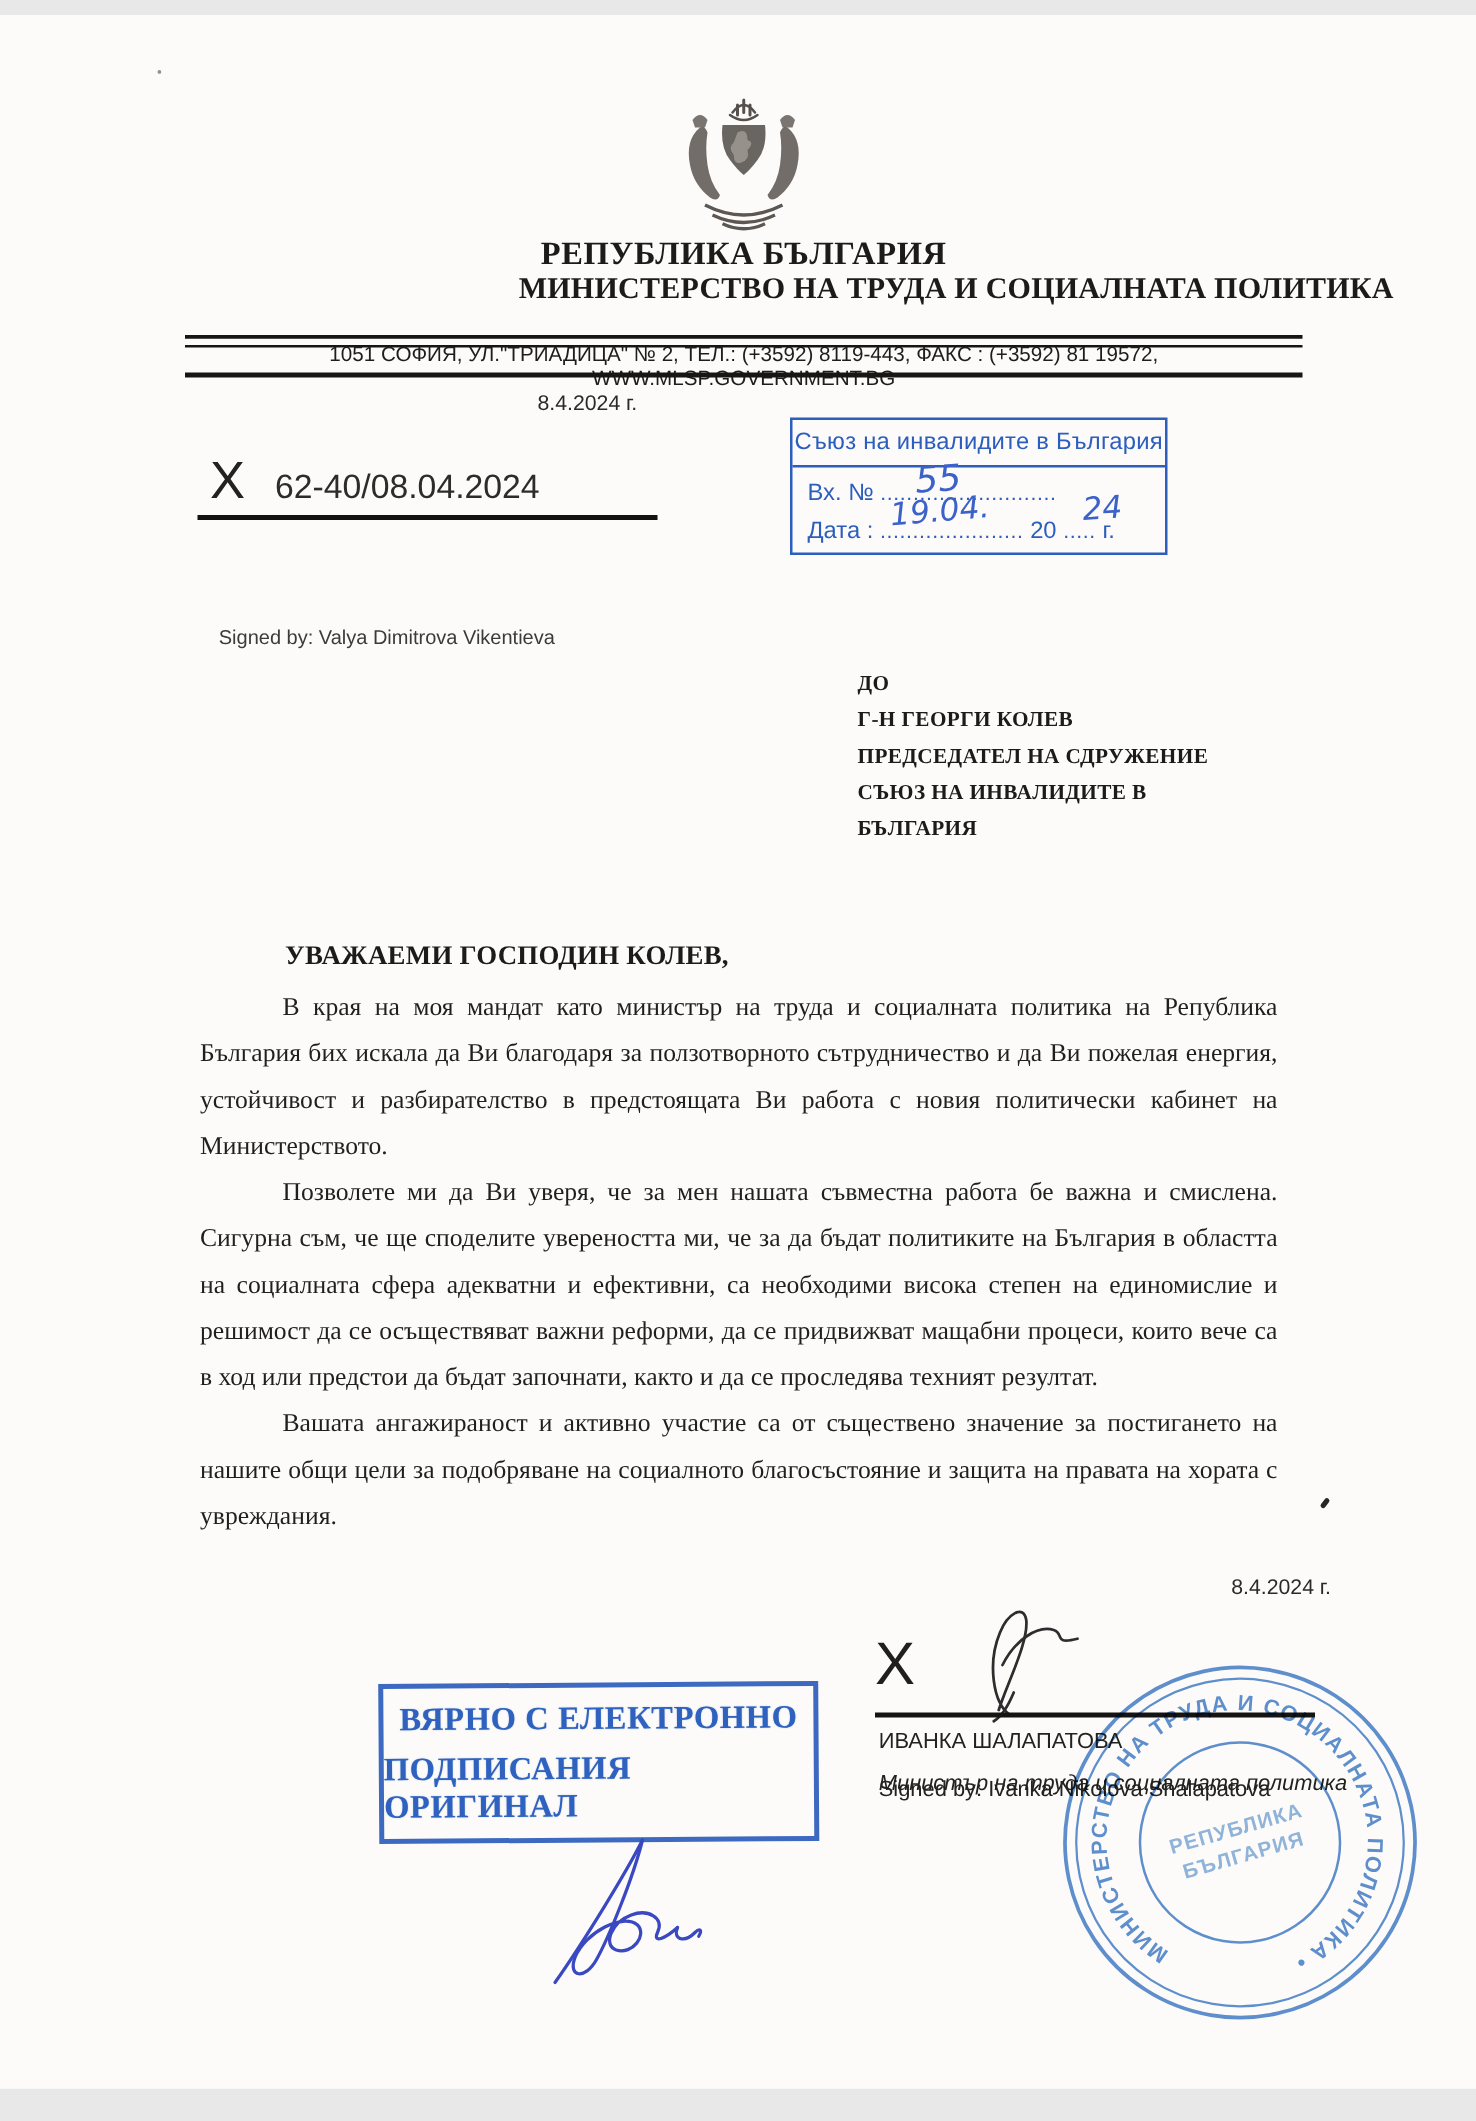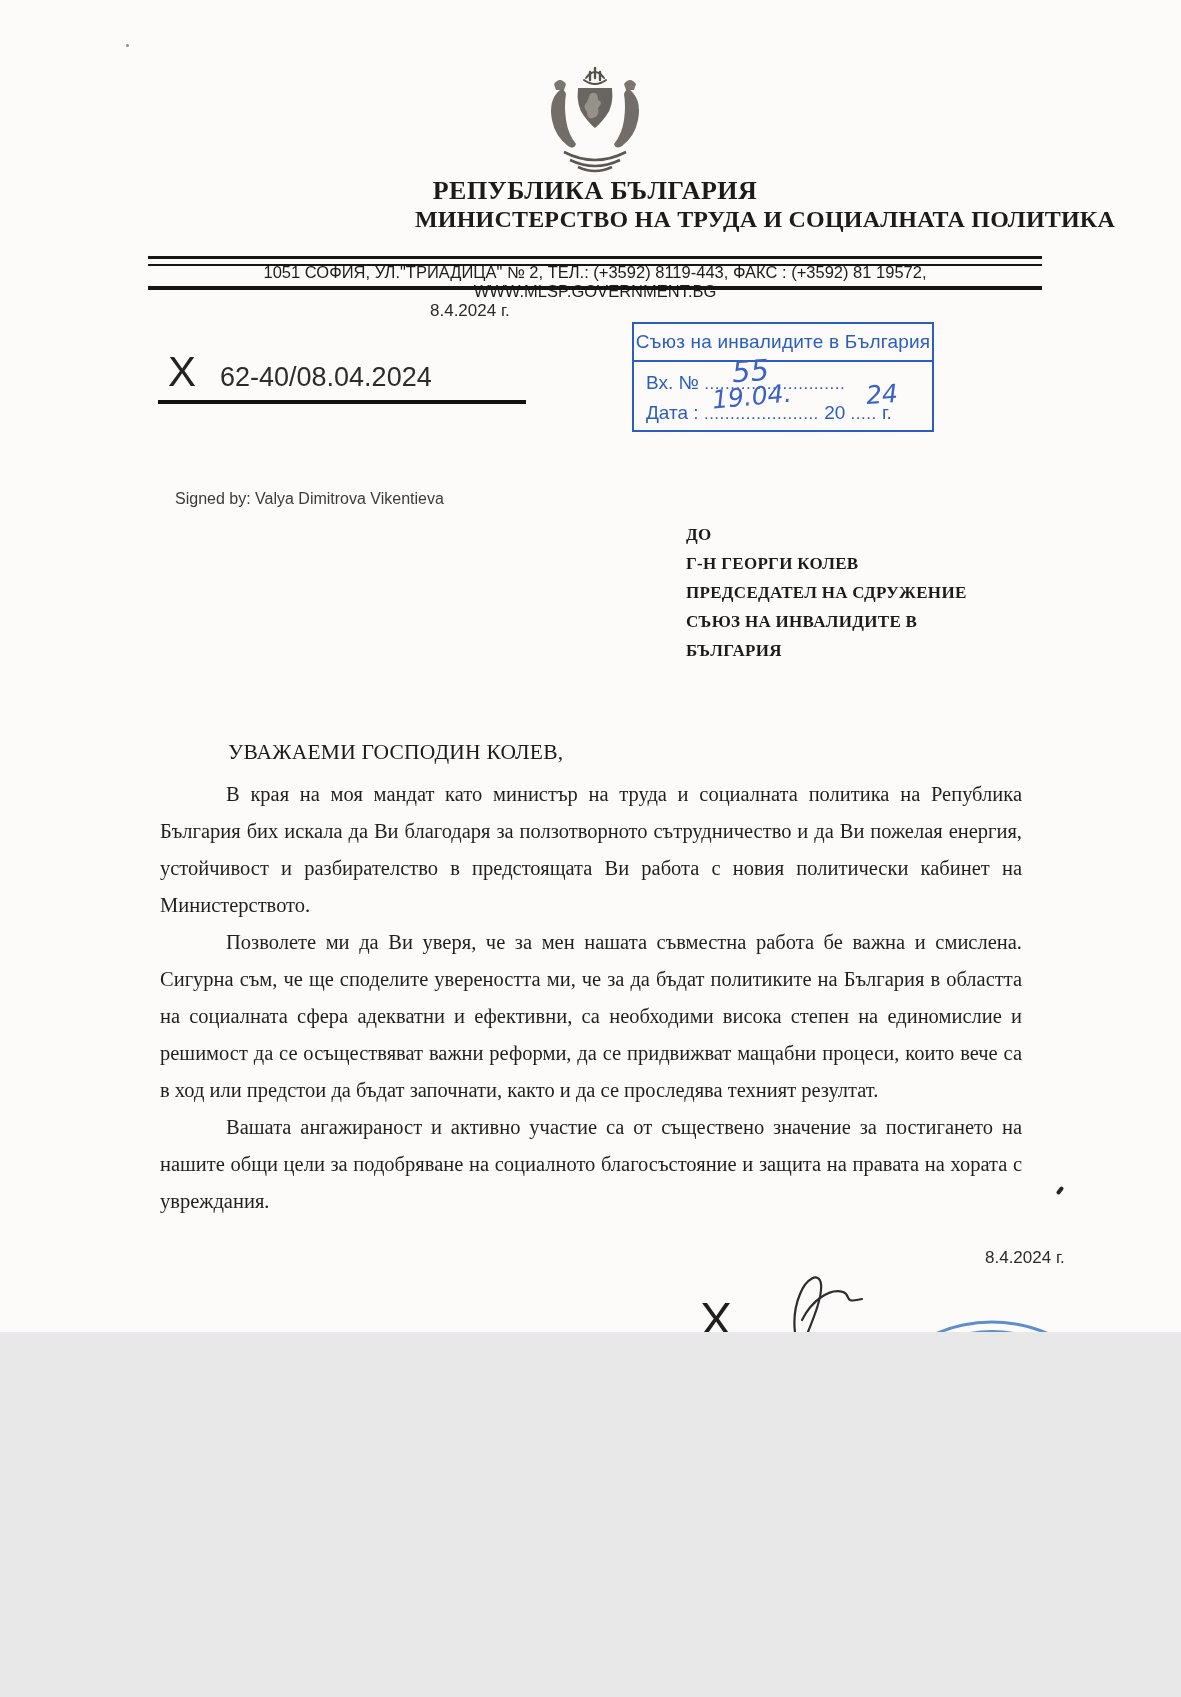--- a/index.html
+++ b/index.html
@@ -1,16 +1,16 @@
 <!DOCTYPE html>
 <html><head>
 <meta charset="utf-8">
 <style>
   html,body{margin:0;padding:0;background:#e8e8e8;}
-  .page{position:relative;width:1181px;height:1332px;margin:0 auto;background:#fcfbf9;
+  .page{position:relative;width:1181px;height:1659px;margin:12px auto;background:#fcfbf9;
         font-family:"Liberation Serif",serif;color:#1c1b19;overflow:hidden;}
   .abs{position:absolute;}
 
   
   .hdr-center{left:75px;width:1040px;text-align:center;}
   .republic{top:176px;font-size:26px;font-weight:bold;letter-spacing:.5px;}
   .ministry{top:206px;font-size:24px;font-weight:bold;letter-spacing:.2px;text-align:right;}
   .certified{top:233px;font-size:18px;font-style:italic;letter-spacing:.2px;}
   .rule1{left:148px;top:256px;width:894px;height:5px;border-top:3px solid #161616;border-bottom:2px solid #161616;}
   .address{left:148px;top:263px;width:894px;text-align:center;font-family:"Liberation Sans",sans-serif;
@@ -34,21 +34,21 @@
   .dots{letter-spacing:.5px;font-size:17px;}
   .hand{position:absolute;color:#3b63cd;font-family:"DejaVu Sans",sans-serif;font-style:italic;}
   .hand-55{left:98px;top:30px;font-size:29px;transform:rotate(-4deg);}
   .hand-date{left:78px;top:58px;font-size:25px;transform:rotate(-5deg);}
   .hand-year{left:232px;top:56px;font-size:25px;transform:rotate(-4deg);}
 
   
   .recipient{left:686px;top:520px;font-size:17px;font-weight:bold;line-height:29px;letter-spacing:.3px;}
 
   
-  .salutation{left:228px;top:740px;font-size:21.5px;font-weight:normal;letter-spacing:.2px;}
+  .salutation{left:228px;top:740px;font-size:21.5px;font-weight:bold;letter-spacing:.2px;}
   .body-text{left:160px;top:776px;width:862px;font-size:20.5px;line-height:37px;color:#201f1d;}
   .body-text p{margin:0;text-align:justify;text-indent:66px;}
   .body-text p.nojust{text-align:left;}
 
   
   .date-bottom{left:985px;top:1248px;font-family:"Liberation Sans",sans-serif;font-size:17px;color:#2a2a28;}
   .xmark-bot{left:700px;top:1292px;font-family:"Liberation Sans",sans-serif;font-size:48px;color:#1f1f1f;}
   .sig-line{left:700px;top:1358px;width:352px;height:3.5px;background:#141414;}
   .min-name{left:703px;top:1370px;font-family:"Liberation Sans",sans-serif;font-size:17.5px;color:#22221f;}
   .min-title{left:703px;top:1404px;font-family:"Liberation Sans",sans-serif;font-size:17.5px;color:#22221f;font-style:italic;}

